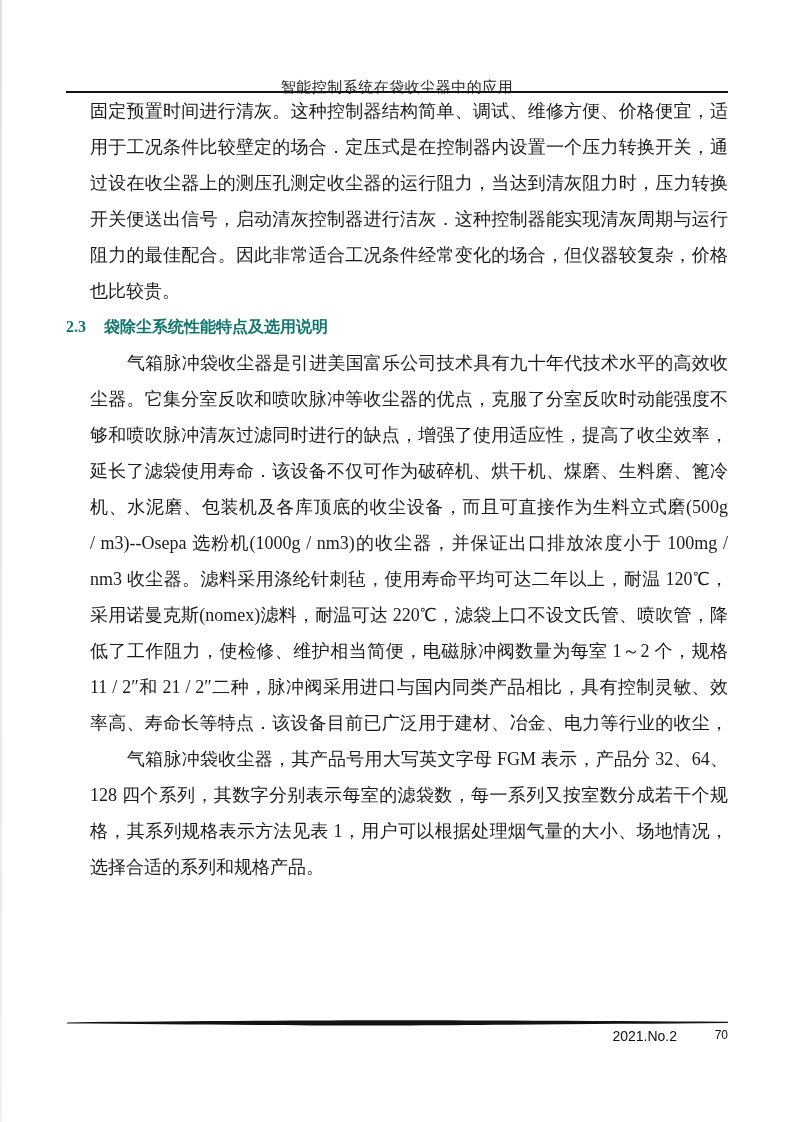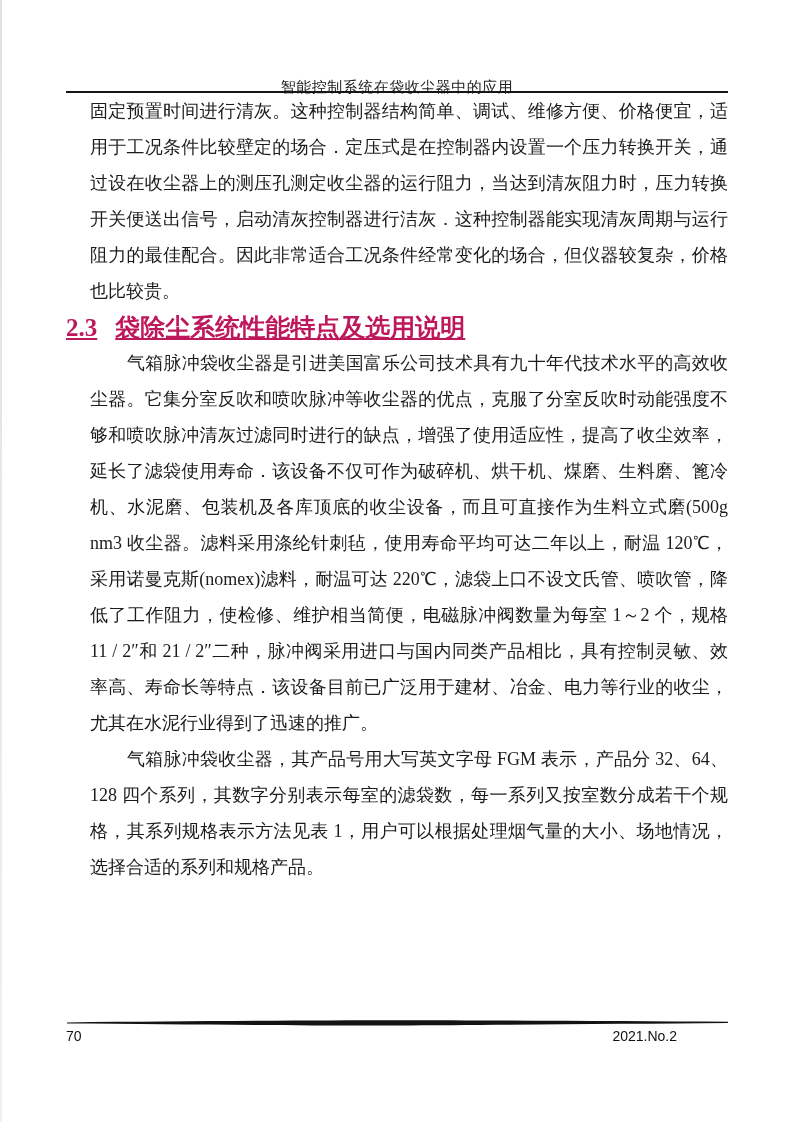--- a/index.html
+++ b/index.html
@@ -57,45 +57,44 @@
     text-align-last: justify;
     overflow: hidden;
     margin-left: 24px;
   }
   .line.indent { padding-left: 37px; }
   .line.para-end { text-align-last: left; }
   .section-heading {
     height: 36px;
     line-height: 36px;
     font-weight: bold;
-    font-size: 25px;
+    font-size: 16px;
     font-family: "Liberation Sans", sans-serif;
-    color: #be185d;
+    color: #0f766e;
     white-space: nowrap;
-    text-decoration: underline;
   }
   .heading-number {
     font-family: "Liberation Serif", serif;
     margin-right: 18px;
   }
   .footer-rule {
     position: absolute;
     top: 1020px;
     left: 67px;
     width: 661px;
     height: 6px;
   }
   .page-number {
     position: absolute;
     top: 1028px;
     left: 66px;
     width: 662px;
-    text-align: left;
+    text-align: right;
     font-family: "Liberation Sans", sans-serif;
-    font-size: 14px;
+    font-size: 12px;
     color: #111;
   }
   .issue-label {
     position: absolute;
     top: 1028px;
     right: 116px;
     font-family: "Liberation Sans", sans-serif;
     font-size: 14px;
     color: #111;
   }
@@ -115,26 +114,26 @@
       <div class="line">过设在收尘器上的测压孔测定收尘器的运行阻力，当达到清灰阻力时，压力转换</div>
       <div class="line">开关便送出信号，启动清灰控制器进行洁灰．这种控制器能实现清灰周期与运行</div>
       <div class="line">阻力的最佳配合。因此非常适合工况条件经常变化的场合，但仪器较复杂，价格</div>
       <div class="line para-end">也比较贵。</div>
       <div class="section-heading"><span class="heading-number">2.3</span><span>袋除尘系统性能特点及选用说明</span></div>
       <div class="line indent">气箱脉冲袋收尘器是引进美国富乐公司技术具有九十年代技术水平的高效收</div>
       <div class="line">尘器。它集分室反吹和喷吹脉冲等收尘器的优点，克服了分室反吹时动能强度不</div>
       <div class="line">够和喷吹脉冲清灰过滤同时进行的缺点，增强了使用适应性，提高了收尘效率，</div>
       <div class="line">延长了滤袋使用寿命．该设备不仅可作为破碎机、烘干机、煤磨、生料磨、篦冷</div>
       <div class="line">机、水泥磨、包装机及各库顶底的收尘设备，而且可直接作为生料立式磨(500g</div>
+      <div class="line">/ m3)--Osepa 选粉机(1000g / nm3)的收尘器，并保证出口排放浓度小于 100mg /</div>
       <div class="line">nm3 收尘器。滤料采用涤纶针刺毡，使用寿命平均可达二年以上，耐温 120℃，若</div>
       <div class="line">采用诺曼克斯(nomex)滤料，耐温可达 220℃，滤袋上口不设文氏管、喷吹管，降</div>
       <div class="line">低了工作阻力，使检修、维护相当简便，电磁脉冲阀数量为每室 1～2 个，规格有</div>
       <div class="line">11 / 2″和 21 / 2″二种，脉冲阀采用进口与国内同类产品相比，具有控制灵敏、效</div>
       <div class="line">率高、寿命长等特点．该设备目前已广泛用于建材、冶金、电力等行业的收尘，</div>
-      <div class="line para-end">尤其在水泥行业得到了迅速的推广。</div>
       <div class="line indent">气箱脉冲袋收尘器，其产品号用大写英文字母 FGM 表示，产品分 32、64、96、</div>
       <div class="line">128 四个系列，其数字分别表示每室的滤袋数，每一系列又按室数分成若干个规</div>
       <div class="line">格，其系列规格表示方法见表 1，用户可以根据处理烟气量的大小、场地情况，</div>
       <div class="line para-end">选择合适的系列和规格产品。</div>
     </main>
 
   <svg class="footer-rule" viewBox="0 0 661 6" preserveAspectRatio="none">
     <path d="M0,2.4 C120,1.2 240,0.3 330,0.3 C430,0.3 560,1.4 661,1.7 L661,3.0 C560,3.8 430,4.9 330,5.4 C240,5.8 120,4.2 0,3.4 Z" fill="#131313"></path>
   </svg>
 

